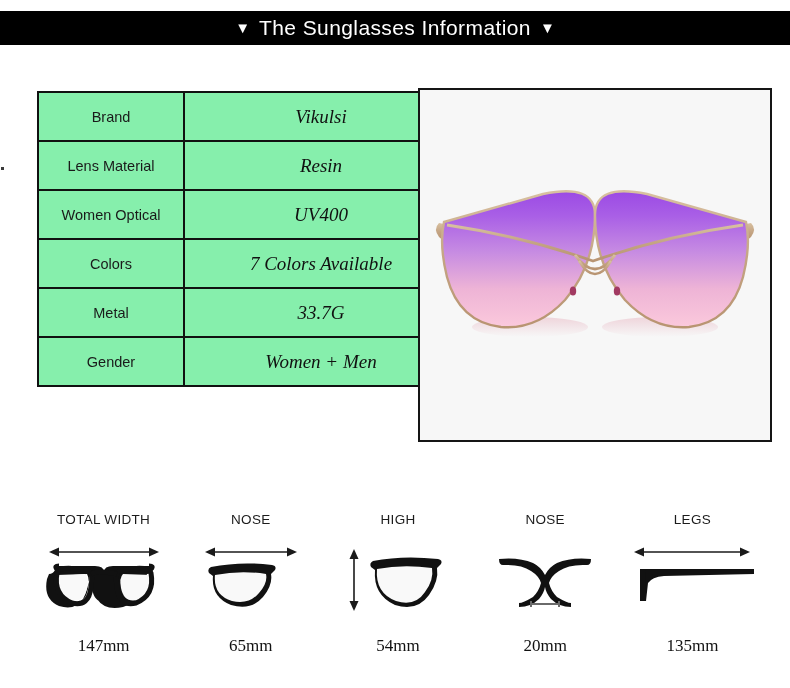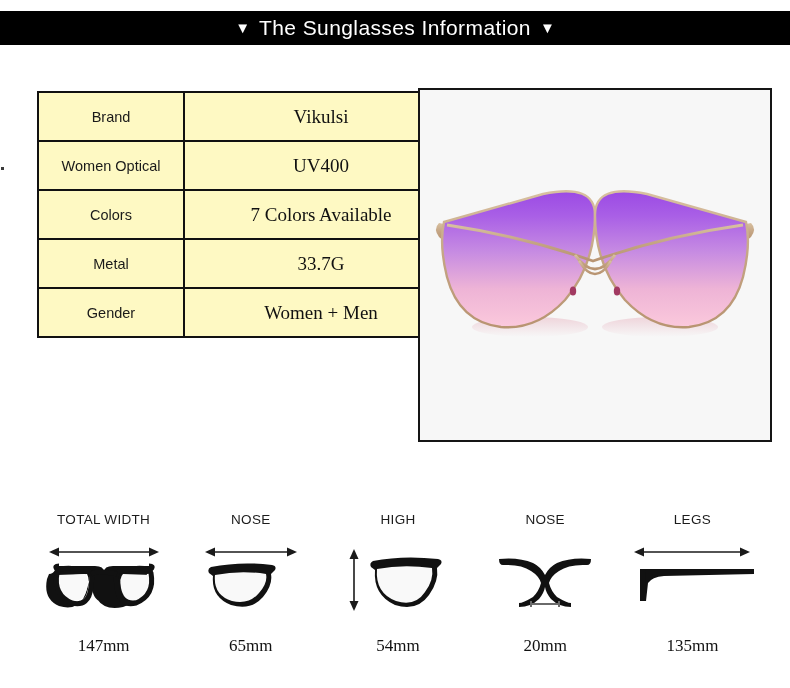--- a/index.html
+++ b/index.html
@@ -55,39 +55,40 @@
   }
 
   
   .spec-table {
     position: absolute;
     left: 37px;
     top: 91px;
     width: 422px;
     border-collapse: collapse;
     table-layout: fixed;
-    background: #fef9c3;
+    background: #86efac;
   }
   .spec-table td {
     border: 2px solid #111111;
     height: 47px;
     text-align: center;
     vertical-align: middle;
     padding: 0 4px;
   }
   .spec-label {
     width: 136px;
     font-family: "Liberation Sans", sans-serif;
     font-size: 14.5px;
     color: #1a1a1a;
   }
   .spec-value {
     font-family: "Liberation Serif", serif;
     font-size: 19px;
     color: #111111;
+    font-style: italic;
   }
 
   
   .photo-panel {
     position: absolute;
     left: 418px;
     top: 88px;
     width: 354px;
     height: 354px;
     border: 2px solid #151515;
@@ -148,20 +149,24 @@
   <span class="banner-arrow right">▼</span>
 </div>
 
 <div class="artifact"></div>
 
 <table class="spec-table">
   <tbody>
     <tr>
       <td class="spec-label">Brand</td>
       <td class="spec-value">Vikulsi</td>
+    </tr>
+    <tr>
+      <td class="spec-label">Lens Material</td>
+      <td class="spec-value">Resin</td>
     </tr>
     <tr>
       <td class="spec-label">Women Optical</td>
       <td class="spec-value">UV400</td>
     </tr>
     <tr>
       <td class="spec-label">Colors</td>
       <td class="spec-value">7 Colors Available</td>
     </tr>
     <tr>

